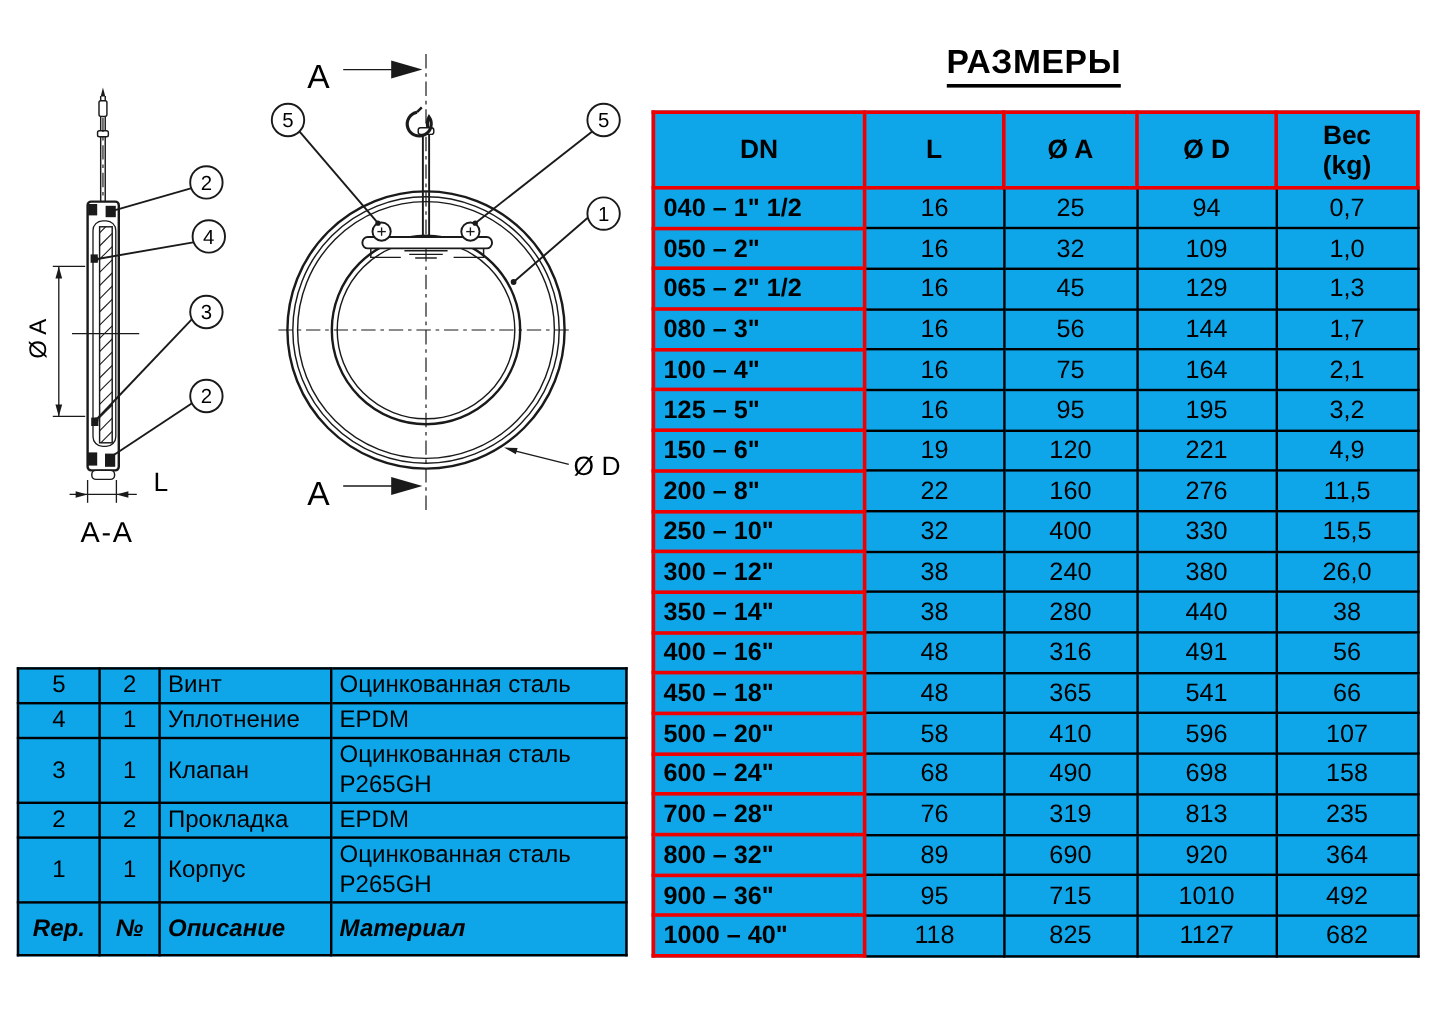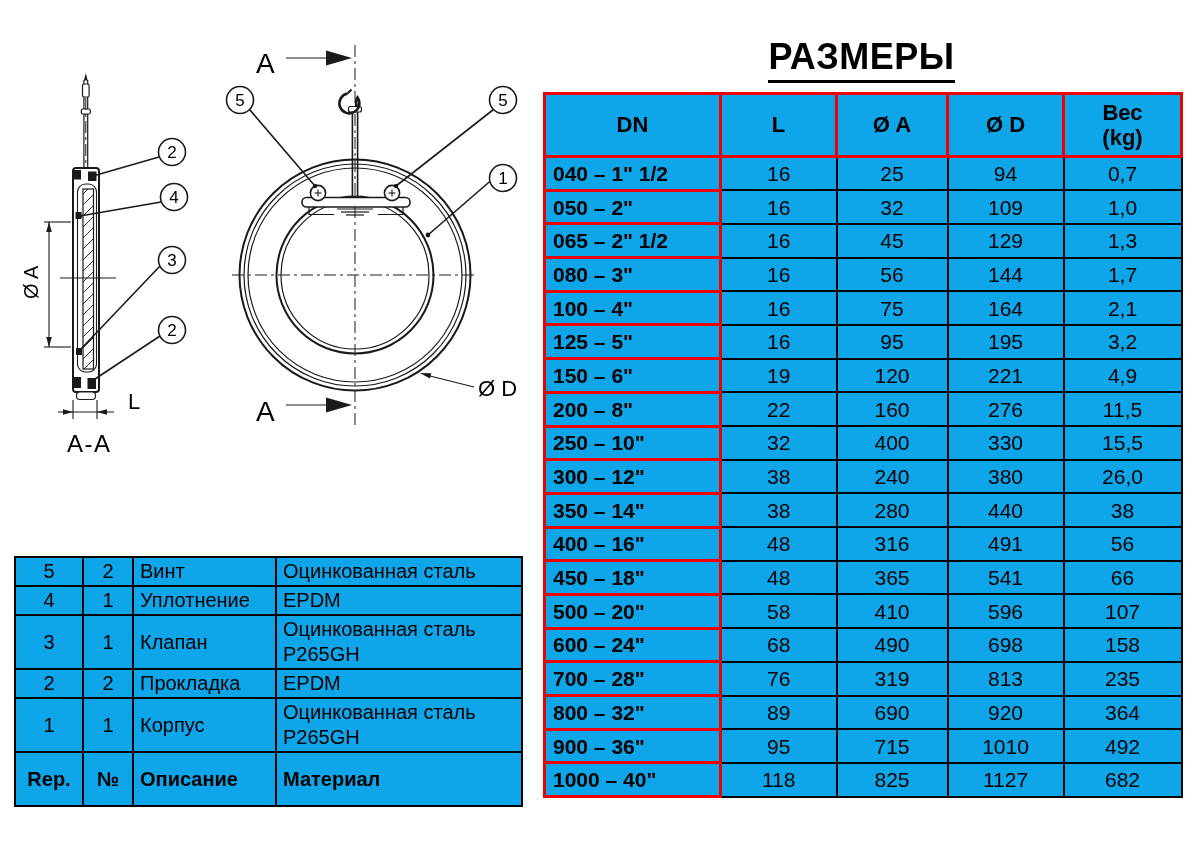--- a/index.html
+++ b/index.html
@@ -3,21 +3,21 @@
 <meta charset="utf-8">
 <style>
   :root { --red: #ee0000; --line: #1a1a1a; --text: #000000; }
   * { margin: 0; padding: 0; box-sizing: border-box; }
   body { background: #ffffff; font-family: "Liberation Sans", sans-serif; color: var(--text); }
   #page { position: relative; width: 1200px; height: 841px; background: #ffffff; overflow: hidden; }
 
   
   .section-title { position: absolute; font-weight: bold; }
   .section-title span { display: inline-block; border-bottom: 3.5px solid #000; padding-bottom: 2px; letter-spacing: 0.5px; }
-  #dims-title { left: 543px; top: 36px; width: 637px; text-align: center; font-size: 36px; }
+  #dims-title { left: 543px; top: 36px; width: 637px; text-align: center; font-size: 28px; }
   #parts-title { left: 14px; top: 502px; font-size: 30px; }
 
   
   #dims-table-wrap { position: absolute; left: 543px; top: 92px; }
   table { border-collapse: collapse; table-layout: fixed; background: #0ea5e9; }
   .dims-table th {
     border: 3px solid var(--red); font-weight: bold; font-size: 22px;
     text-align: center; vertical-align: middle; height: 63px;
     white-space: pre-line; line-height: 1.15; padding: 0;
   }
@@ -29,21 +29,21 @@
     border: 3px solid var(--red); font-weight: bold; text-align: left; padding-left: 7px;
   }
 
   
   #parts-table-wrap { position: absolute; left: 14px; top: 556px; }
   .parts-table td {
     border: 2px solid #000; font-size: 20px; line-height: 1.25;
     vertical-align: middle; padding: 1px 6px;
   }
   .parts-table td:nth-child(1), .parts-table td:nth-child(2) { text-align: center; padding: 1px 2px; }
-  .parts-table tr.footer-row td { font-weight: bold; height: 54px; }
+  .parts-table tr.footer-row td { font-weight: bold; height: 44px; font-style: italic; }
   .parts-table tbody tr td { height: 28px; }
 
   
   #drawing { position: absolute; left: 0; top: 0; }
   #drawing line, #drawing path, #drawing circle, #drawing rect {
     stroke: var(--line); stroke-width: 1.6; fill: none;
   }
   #drawing .wfill { fill: #ffffff; }
   #drawing .bfill { fill: var(--line); stroke: none; }
   #drawing polygon { fill: var(--line); stroke: none; }

